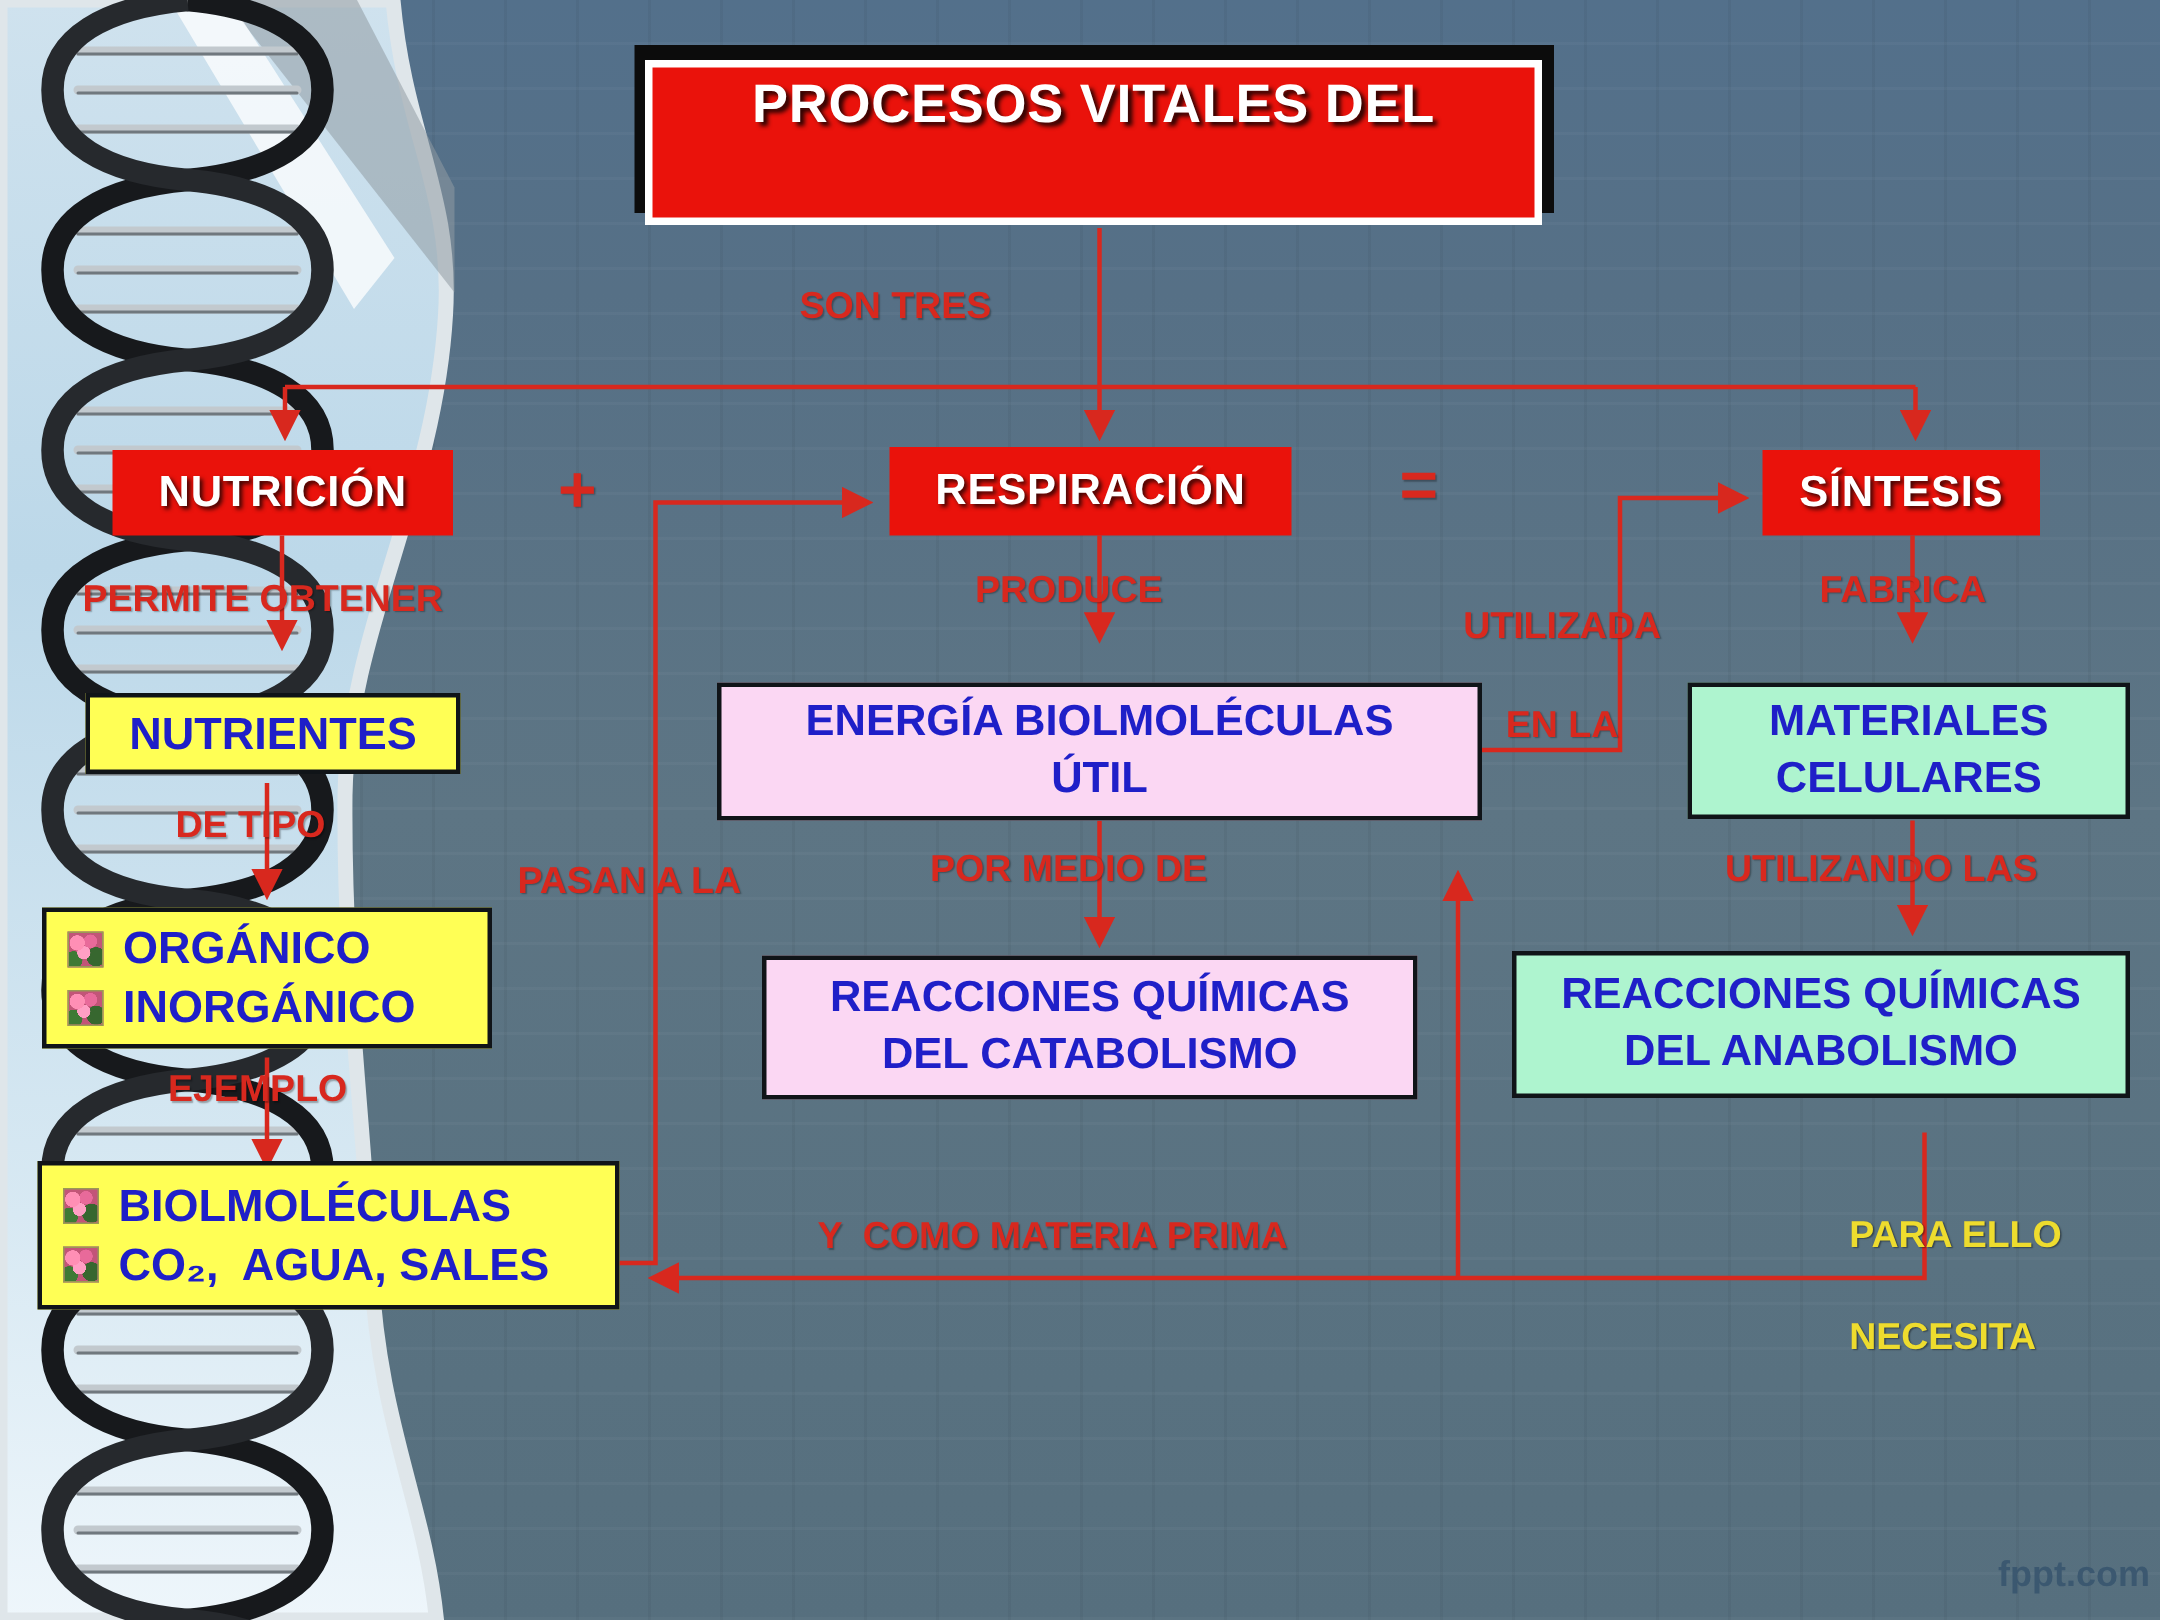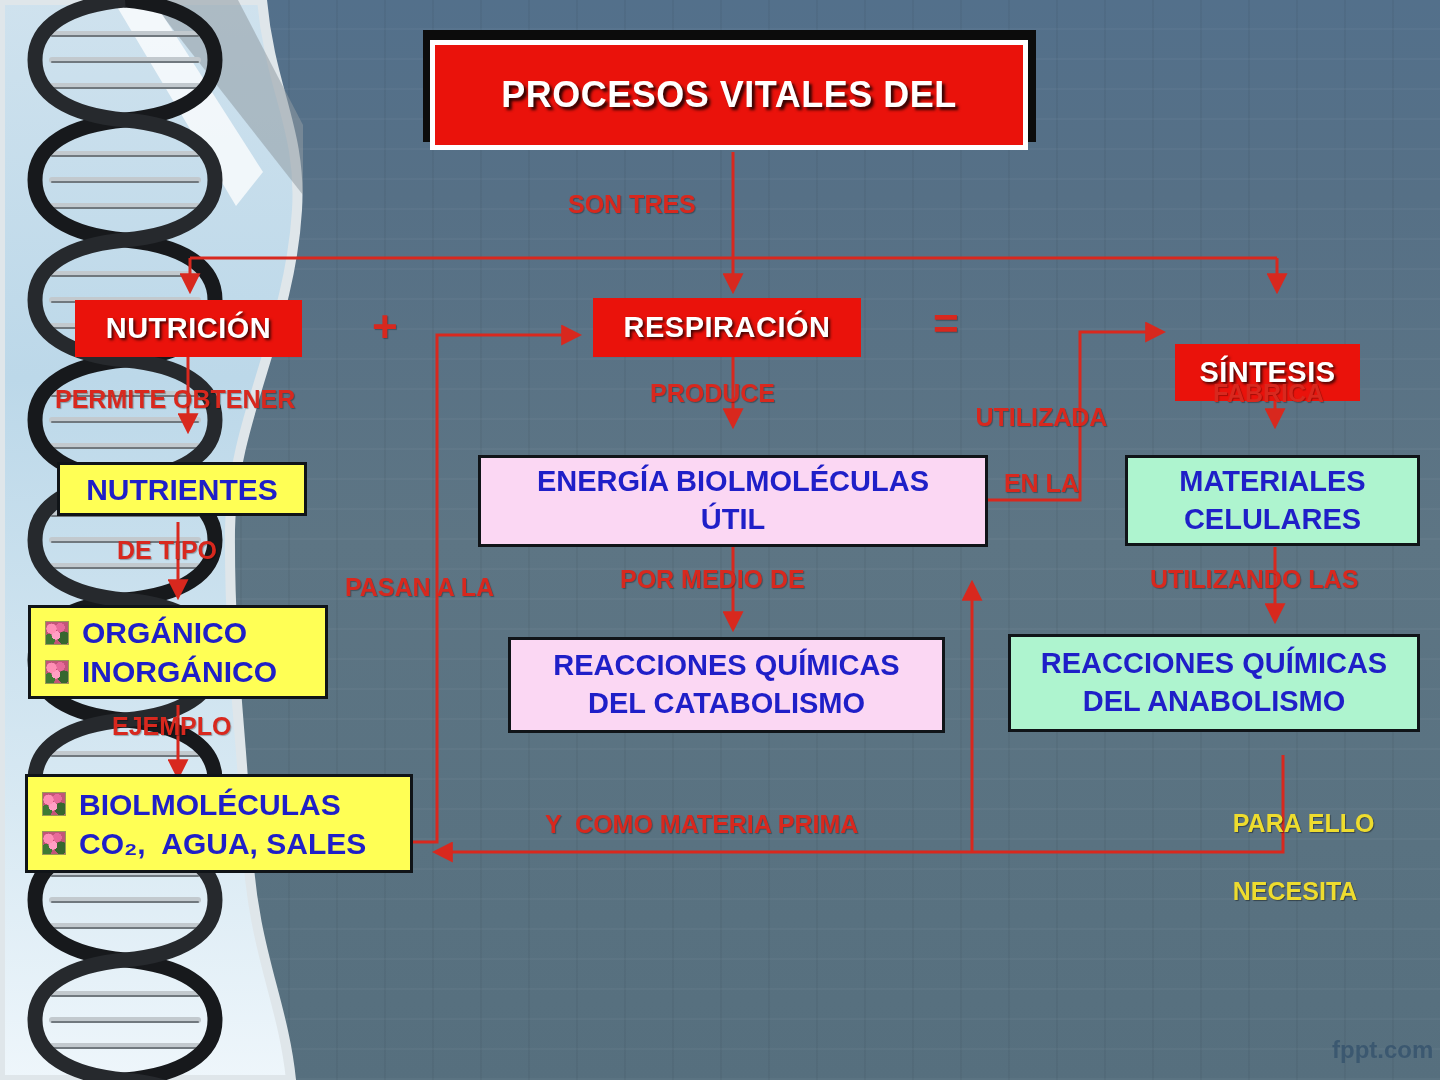--- a/index.html
+++ b/index.html
@@ -11,21 +11,21 @@
       repeating-linear-gradient(90deg, rgba(0,0,0,.045) 0 2px, rgba(0,0,0,0) 2px 48px),
       linear-gradient(180deg,#53708b 0%,#567086 18%,#5d7584 50%,#597281 78%,#566f7e 100%);
   }
   svg.layer{position:absolute;left:0;top:0;pointer-events:none;}
   .abs{position:absolute;}
   
   .title-shadow{left:423px;top:30px;width:613px;height:112px;background:#0c0c0c;}
   .title-box{
     left:430px;top:40px;width:588px;height:100px;background:#ea120b;border:5px solid #fff;
     color:#fff;font-weight:bold;font-size:36px;line-height:1.35;text-align:center;
-    display:flex;flex-direction:column;justify-content:center;
+    display:flex;flex-direction:row;justify-content:center;
     text-shadow:3px 3px 3px rgba(0,0,0,.8);letter-spacing:.5px;
   }
   
   .redbox{
     background:#ea120b;color:#fff;font-weight:bold;font-size:29px;
     display:flex;align-items:center;justify-content:center;
     text-shadow:2px 2px 3px rgba(0,0,0,.75);letter-spacing:.5px;
   }
   
   .palebox{
@@ -170,26 +170,26 @@
     </g>
   </svg>
 
   <div class="abs title-shadow"></div>
   <div class="abs title-box">
     <span>PROCESOS VITALES DEL</span>
   </div>
 
   <div class="abs redbox" style="left:75px;top:300px;width:227px;height:57px;">NUTRICIÓN</div>
   <div class="abs redbox" style="left:593px;top:298px;width:268px;height:59px;">RESPIRACIÓN</div>
-  <div class="abs redbox" style="left:1175px;top:300px;width:185px;height:57px;margin-top:44px;">SÍNTESIS</div>
+  <div class="abs redbox" style="left:1175px;top:300px;width:185px;height:57px;">SÍNTESIS</div>
 
   <div class="rlabel opsign" style="left:372px;top:305px;">+</div>
   <div class="rlabel opsign" style="left:933px;top:302px;">=</div>
 
-  <div class="rlabel" style="left:568px;top:190px;">SON TRES</div>
+  <div class="rlabel" style="left:533px;top:190px;">SON TRES</div>
   <div class="rlabel" style="left:55px;top:385px;">PERMITE OBTENER</div>
   <div class="rlabel" style="left:650px;top:379px;">PRODUCE</div>
   <div class="rlabel center" style="left:945px;top:368px;width:165px;line-height:33px;">
     <span>UTILIZADA</span><br>
     <span>EN LA</span>
   </div>
   <div class="rlabel" style="left:1213px;top:379px;">FABRICA</div>
   <div class="rlabel" style="left:117px;top:536px;">DE TIPO</div>
   <div class="rlabel" style="left:345px;top:573px;">PASAN A LA</div>
   <div class="rlabel" style="left:620px;top:565px;">POR MEDIO DE</div>

